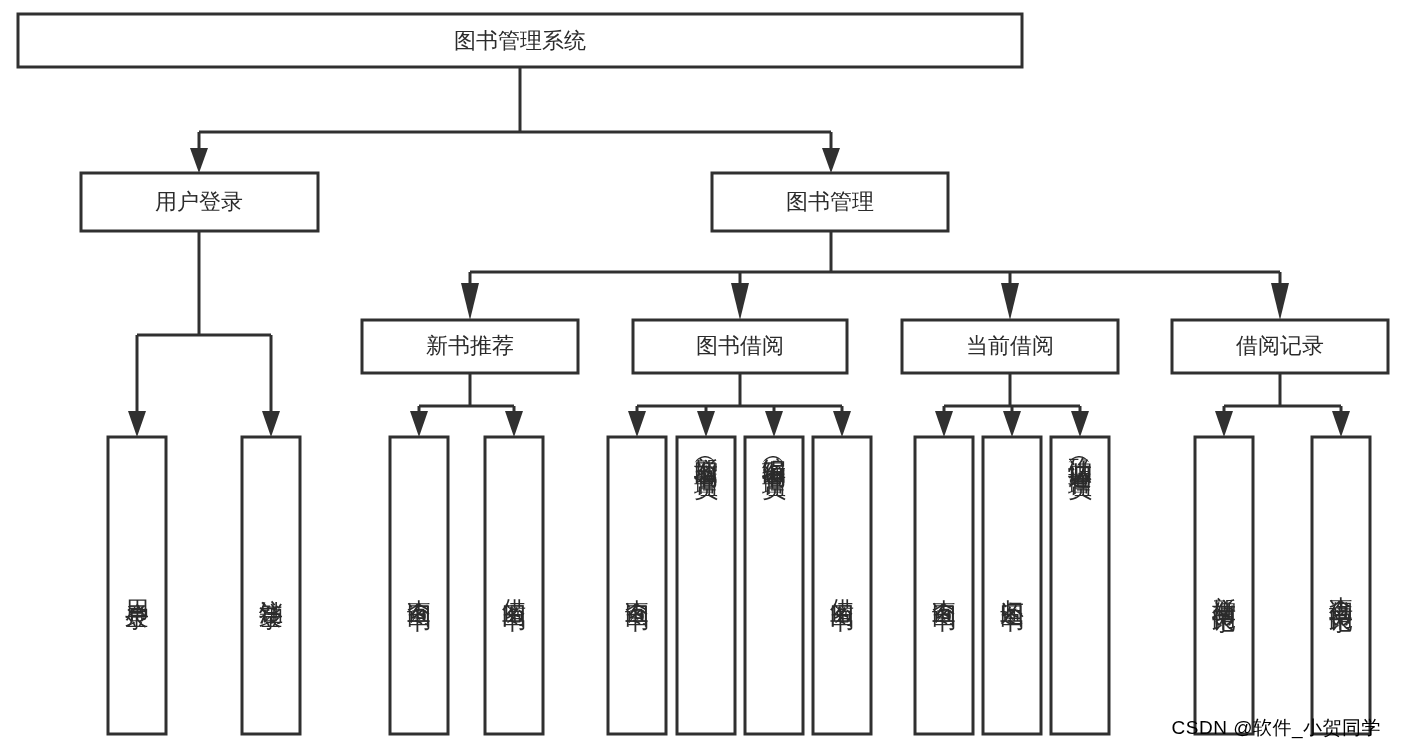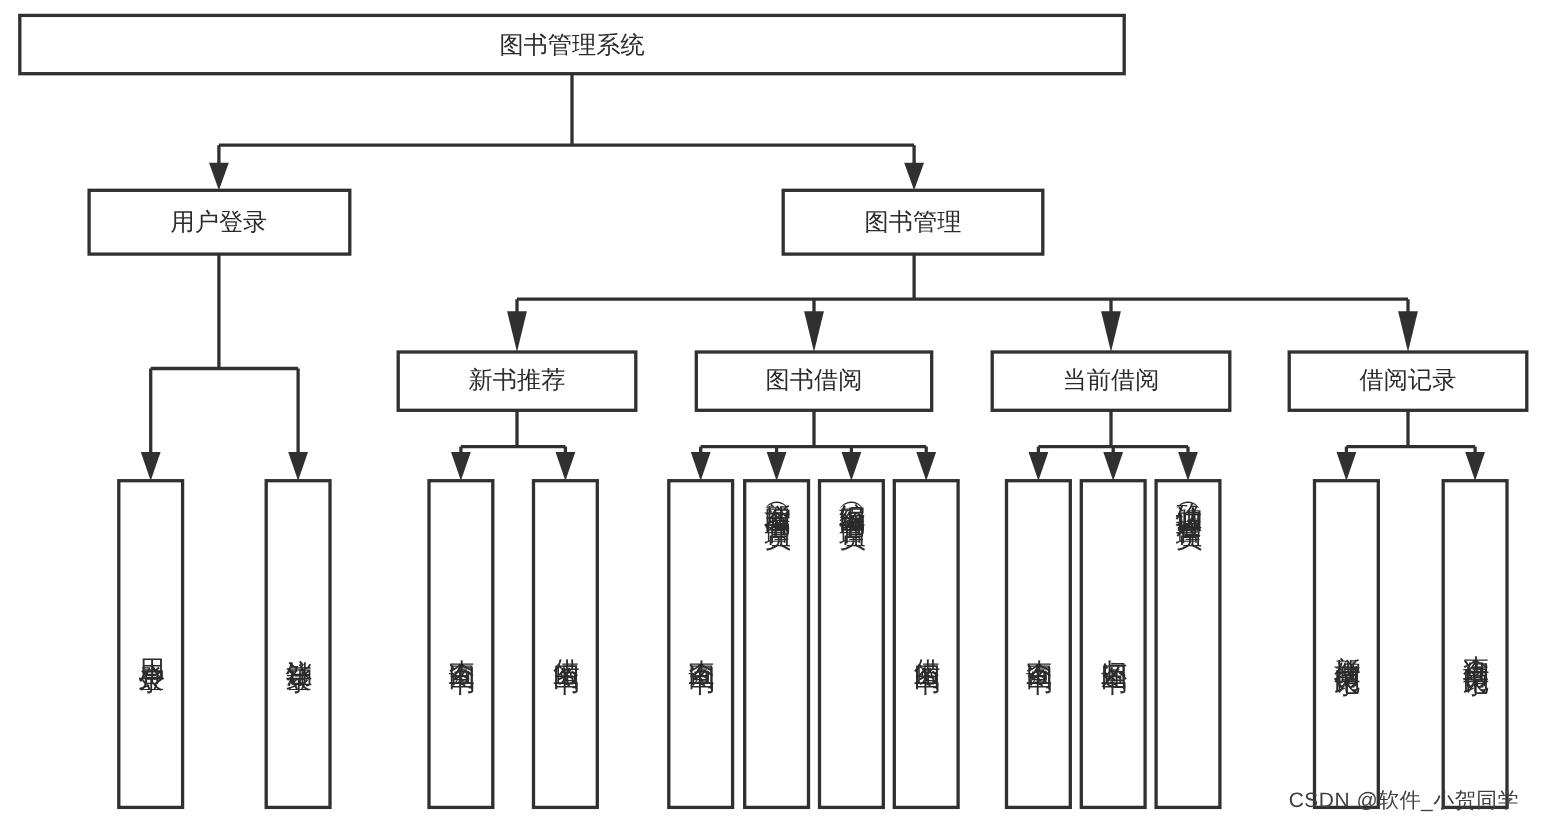--- a/index.html
+++ b/index.html
@@ -65,21 +65,21 @@
     letter-spacing: 3px;
     color: #2b2b2b;
     white-space: nowrap;
   }
   .watermark {
     position: absolute;
     right: 14px;
     bottom: 6px;
     font-family: "Liberation Sans", "DejaVu Sans", sans-serif;
     font-size: 19px;
-    color: #404040;
+    color: #000000;
     letter-spacing: 0.5px;
     white-space: nowrap;
     user-select: none;
   }
 </style>
 </head>
 <body>
 
 <div id="diagram-root">
 

